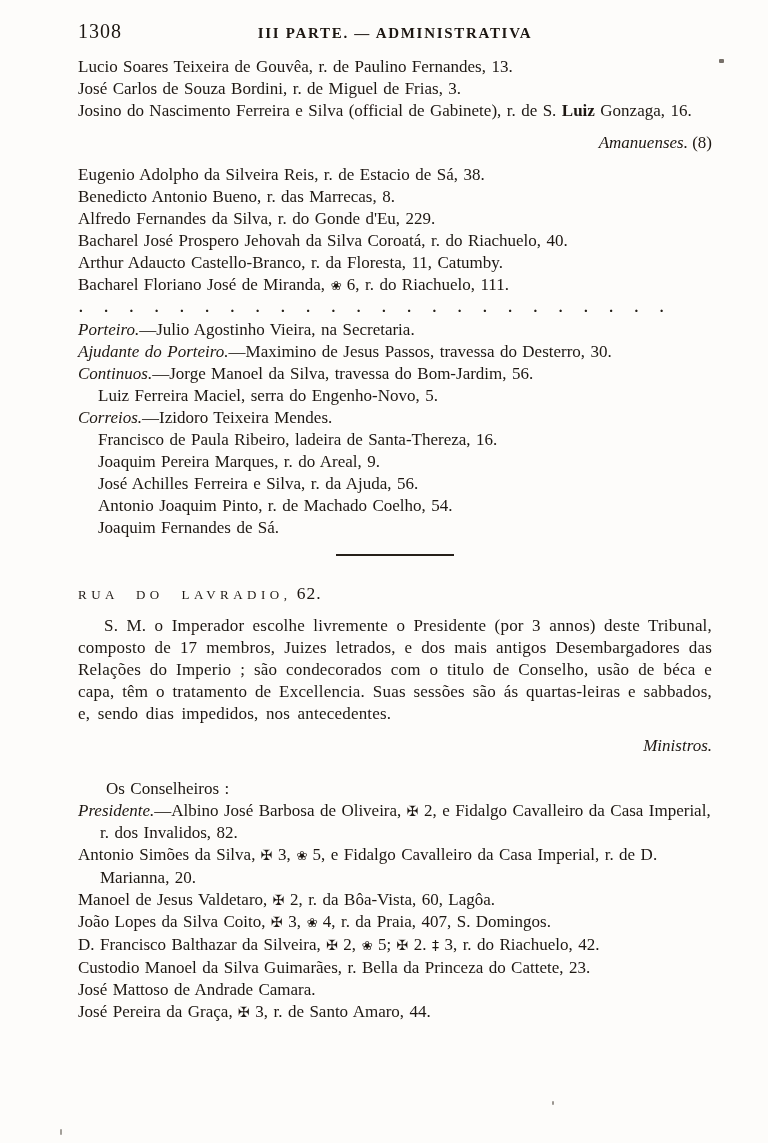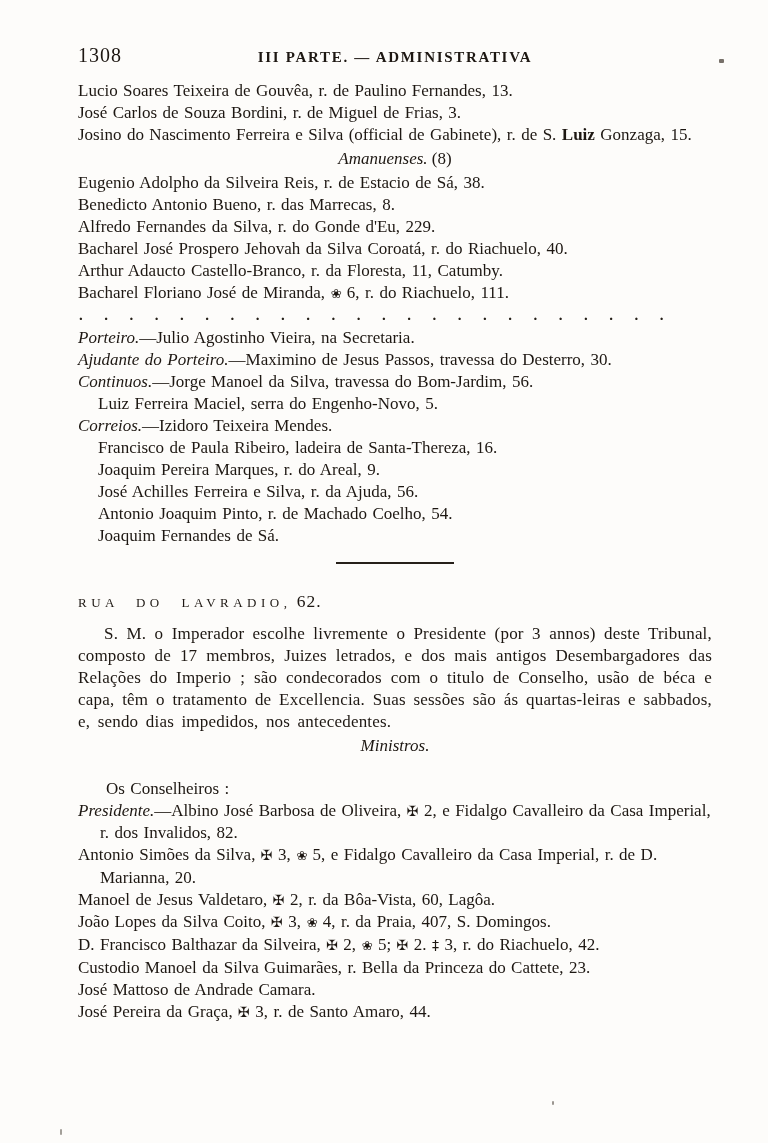--- a/index.html
+++ b/index.html
@@ -5,38 +5,38 @@
   html,body{margin:0;padding:0;background:#ffffff;}
   .page{
     position:relative;
     width:768px;height:1143px;
     box-sizing:border-box;
     background:#fdfcfa;
     color:#1d1712;
     font-family:"Liberation Serif","DejaVu Serif",serif;
     font-size:17px;
     line-height:22px;
-    padding:44px 56px 0 78px;
+    padding:20px 56px 0 78px;
     overflow:hidden;
   }
   .page-header{
     display:grid;
     grid-template-columns:1fr auto 1fr;
     align-items:baseline;
     margin-bottom:12px;
   }
   .page-num{font-size:20px;letter-spacing:1px;}
   .running-title{font-weight:bold;font-size:15px;letter-spacing:1.7px;text-align:center;}
   .lines{margin:0;}
   .line{margin:0;padding-left:22px;text-indent:-22px;word-spacing:1.2px;}
   .line.ind1{margin-left:20px;}
   .line.ind2{margin-left:28px;margin-top:21px;}
   .seg.italic{font-style:italic;}
   .seg.bold{font-weight:bold;}
-  .heading{text-align:center;margin:2px 0;}
+  .heading{text-align:right;margin:10px 0;}
   .subheading{margin:5px 0 9px;}
   .seg.spaced{font-size:13px;letter-spacing:4.5px;word-spacing:10px;}
   .seg.num{font-size:17.5px;letter-spacing:1px;}
   .section-title{display:grid;grid-template-columns:1fr auto 1fr;margin:0 0 2px;}
   .section-title .tag{text-align:left;}
   .section-title .title{font-weight:bold;text-align:center;letter-spacing:0.3px;}
   .rule{width:118px;border-top:2px solid #262019;margin:15px auto 26px;}
   .dots{
     white-space:nowrap;overflow:hidden;
     letter-spacing:21.5px;font-weight:bold;font-size:15px;
@@ -53,21 +53,21 @@
 <div class="page">
   <header class="page-header">
     <span class="page-num">1308</span>
     <span class="running-title">III PARTE. — ADMINISTRATIVA</span>
     <span></span>
   </header>
   <div id="blocks">
       <div class="lines">
         <p class="line"><span class="seg">Lucio Soares Teixeira de Gouvêa, r. de Paulino Fernandes, 13.</span></p>
         <p class="line"><span class="seg">José Carlos de Souza Bordini, r. de Miguel de Frias, 3.</span></p>
-        <p class="line"><span class="seg">Josino do Nascimento Ferreira e Silva (official de Gabinete), r. de S. </span><span class="seg bold">Luiz</span><span class="seg"> Gonzaga, 15.</span></p>
+        <p class="line"><span class="seg">Josino do Nascimento Ferreira e Silva (official de Gabinete), r. de S. </span><span class="seg bold">Luiz</span><span class="seg"> Gonzaga, 16.</span></p>
       </div>
       <p class="heading"><span class="seg italic">Amanuenses.</span><span class="seg"> (8)</span></p>
       <div class="lines">
         <p class="line"><span class="seg">Eugenio Adolpho da Silveira Reis, r. de Estacio de Sá, 38.</span></p>
         <p class="line"><span class="seg">Benedicto Antonio Bueno, r. das Marrecas, 8.</span></p>
         <p class="line"><span class="seg">Alfredo Fernandes da Silva, r. do Gonde d'Eu, 229.</span></p>
         <p class="line"><span class="seg">Bacharel José Prospero Jehovah da Silva Coroatá, r. do Riachuelo, 40.</span></p>
         <p class="line"><span class="seg">Arthur Adaucto Castello-Branco, r. da Floresta, 11, Catumby.</span></p>
         <p class="line"><span class="seg">Bacharel Floriano José de Miranda, </span><span class="sym rosette">❀</span><span class="seg"> 6, r. do Riachuelo, 111.</span></p>
       </div>

